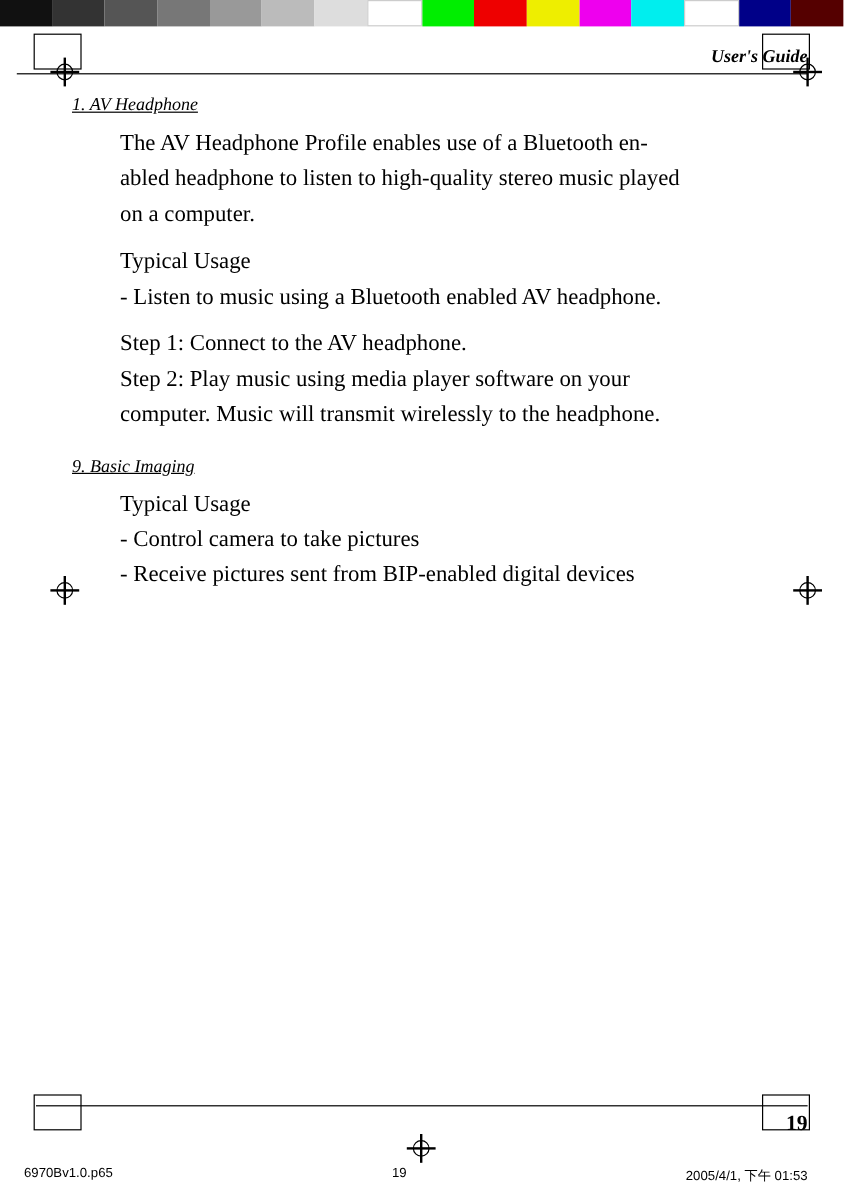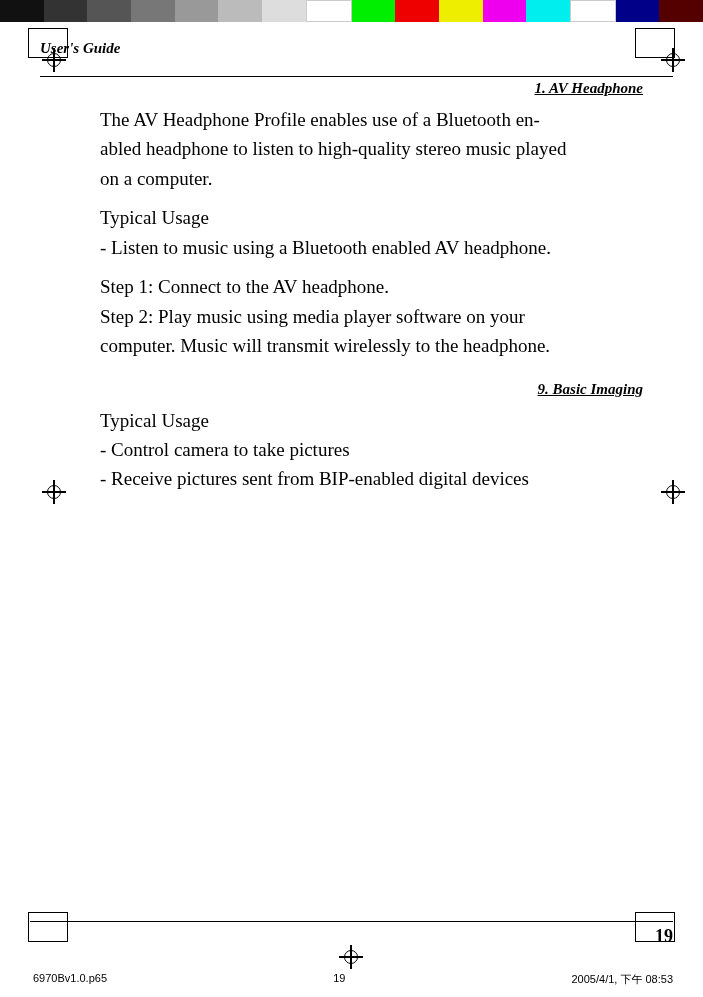--- a/index.html
+++ b/index.html
@@ -34,25 +34,26 @@
 
     .color-block {
       flex: 1;
       height: 22px;
     }
 
     
     .header-area {
       position: absolute;
       top: 40px;
-      left: 40px;
+      left: 14px;
       right: 30px;
       border-bottom: 1.5px solid #000;
-      padding-bottom: 19px;
-      display: flex;
+      padding-bottom: 4px;
+      display: flex;
+      justify-content: flex-end;
     }
 
     .header-title {
       font-style: italic;
       font-weight: bold;
       font-size: 15px;
       font-family: "Times New Roman", Times, serif;
     }
 
     
@@ -67,26 +68,25 @@
     .section-heading {
       font-style: italic;
       font-weight: bold;
       font-size: 18px;
       margin-bottom: 8px;
       font-family: "Times New Roman", Times, serif;
     }
 
     .subsection-heading {
       font-style: italic;
-      font-weight: bold;
+      font-weight: normal;
       font-size: 15px;
       text-decoration: underline;
       margin-bottom: 8px;
       font-family: "Times New Roman", Times, serif;
-      text-align: right;
     }
 
     .body-text {
       font-size: 19px;
       line-height: 1.55;
       text-align: justify;
       margin-left: 40px;
       margin-bottom: 10px;
       font-family: "Times New Roman", Times, serif;
     }
@@ -114,21 +114,21 @@
     .footer-page-num {
       font-weight: bold;
       font-size: 18px;
       font-family: "Times New Roman", Times, serif;
     }
 
     
     .bottom-footer {
       position: absolute;
       bottom: 10px;
-      left: 33px;
+      left: 20px;
       right: 30px;
       display: flex;
       justify-content: space-between;
       font-size: 11px;
       color: #000;
       font-family: Arial, sans-serif;
     }
 
     
     .crosshair {
@@ -287,14 +287,14 @@
   </div>
 </div>
 
 <div class="footer-area">
   <span class="footer-page-num">19</span>
 </div>
 
 <div class="bottom-footer">
   <span>6970Bv1.0.p65</span>
   <span>19</span>
-  <span>2005/4/1, 下午 08:53</span>
+  <span>2005/4/1, 下午 01:53</span>
 </div>
 
 </body></html>

